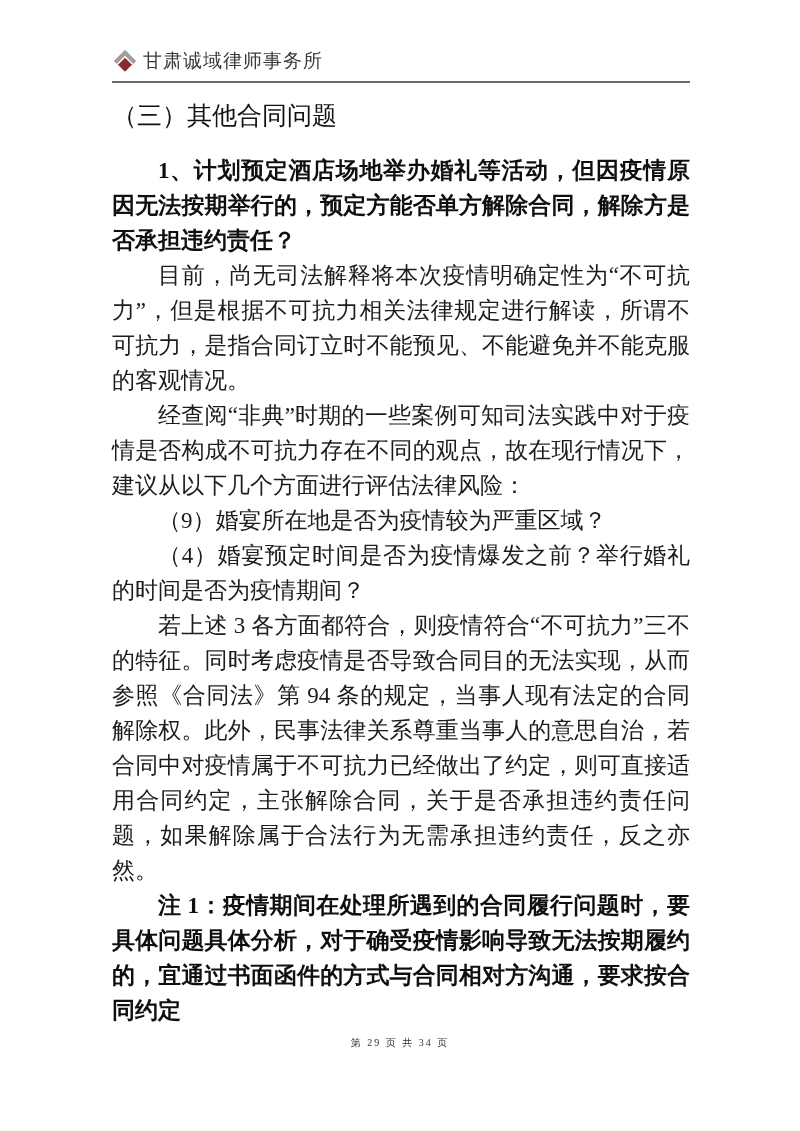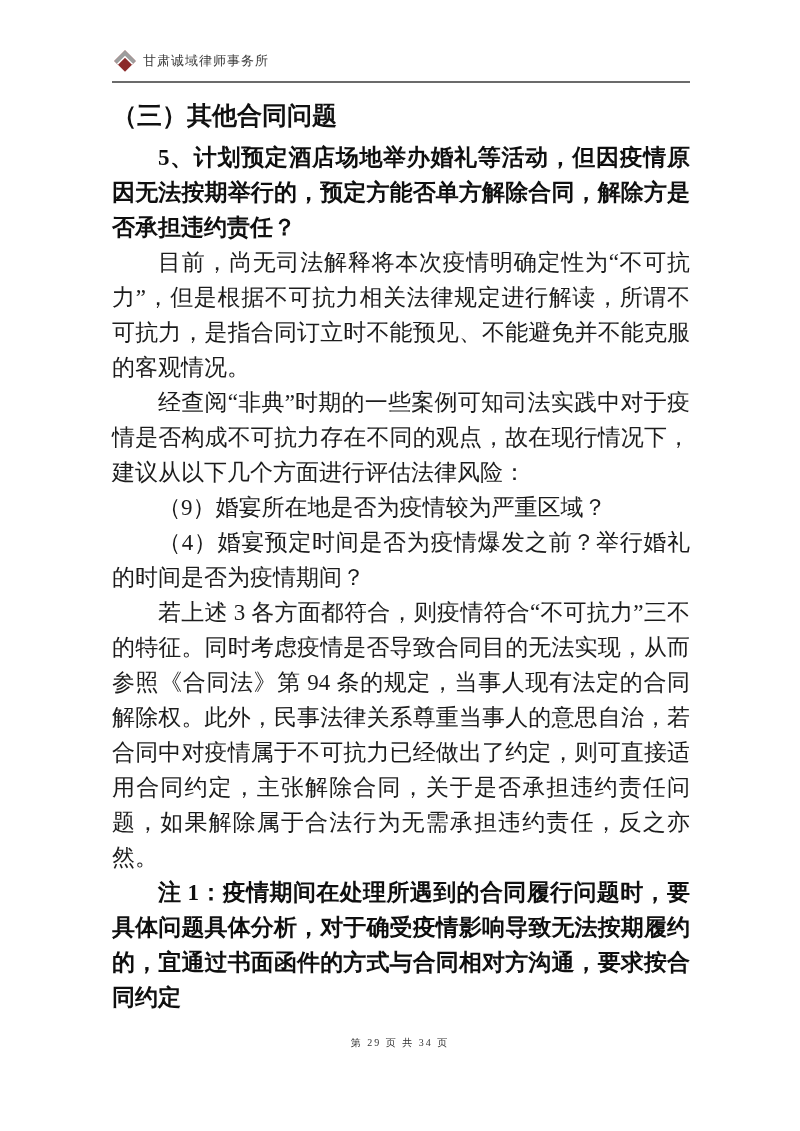--- a/index.html
+++ b/index.html
@@ -23,35 +23,35 @@
     padding-bottom: 7px;
     border-bottom: 2px solid #6b6b6b;
   }
   .logo {
     width: 26px;
     height: 26px;
     flex: 0 0 auto;
     display: block;
   }
   .company-name {
-    font-size: 13px;
+    font-size: 19px;
     letter-spacing: 1px;
     color: #3a3a3a;
   }
   .content {
     position: absolute;
     left: 112px;
     top: 99px;
     width: 578px;
   }
   .section-heading {
     font-size: 25px;
-    font-weight: bold;
+    font-weight: normal;
     line-height: 33px;
-    margin: 0 0 8px 0;
+    margin: 0 0 21px 0;
     color: #111111;
   }
   .content p {
     margin: 0;
     font-size: 23px;
     line-height: 35px;
     text-align: justify;
     text-justify: inter-ideograph;
     text-indent: 2em;
     color: #1c1c1c;
@@ -79,21 +79,21 @@
         <rect x="5" y="5" width="14" height="14" fill="#8b2a2a"></rect>
         <path d="M5 5 H19 V9.2 H9.2 V19 H5 Z" fill="#9e9e9e"></path>
         <path d="M19 9.2 H9.2 V19" fill="none" stroke="#ffffff" stroke-width="1.4"></path>
       </g>
     </svg>
     <span class="company-name">甘肃诚域律师事务所</span>
   </div>
 
   <div class="content">
     <h1 class="section-heading">（三）其他合同问题</h1>
-    <p class="bold">5、计划预定酒店场地举办婚礼等活动，但因疫情原因无法按期举行的，预定方能否单方解除合同，解除方是否承担违约责任？</p>
+    <p class="bold">1、计划预定酒店场地举办婚礼等活动，但因疫情原因无法按期举行的，预定方能否单方解除合同，解除方是否承担违约责任？</p>
     <p class="normal">目前，尚无司法解释将本次疫情明确定性为“不可抗力”，但是根据不可抗力相关法律规定进行解读，所谓不可抗力，是指合同订立时不能预见、不能避免并不能克服的客观情况。</p>
     <p class="normal">经查阅“非典”时期的一些案例可知司法实践中对于疫情是否构成不可抗力存在不同的观点，故在现行情况下，建议从以下几个方面进行评估法律风险：</p>
     <p class="normal">（9）婚宴所在地是否为疫情较为严重区域？</p>
     <p class="normal">（4）婚宴预定时间是否为疫情爆发之前？举行婚礼的时间是否为疫情期间？</p>
     <p class="normal">若上述 3 各方面都符合，则疫情符合“不可抗力”三不的特征。同时考虑疫情是否导致合同目的无法实现，从而参照《合同法》第 94 条的规定，当事人现有法定的合同解除权。此外，民事法律关系尊重当事人的意思自治，若合同中对疫情属于不可抗力已经做出了约定，则可直接适用合同约定，主张解除合同，关于是否承担违约责任问题，如果解除属于合法行为无需承担违约责任，反之亦然。</p>
     <p class="bold">注 1：疫情期间在处理所遇到的合同履行问题时，要具体问题具体分析，对于确受疫情影响导致无法按期履约的，宜通过书面函件的方式与合同相对方沟通，要求按合同约定</p>
   </div>
 
   <div class="doc-footer">
     <span>第 29 页 共 34 页</span>

